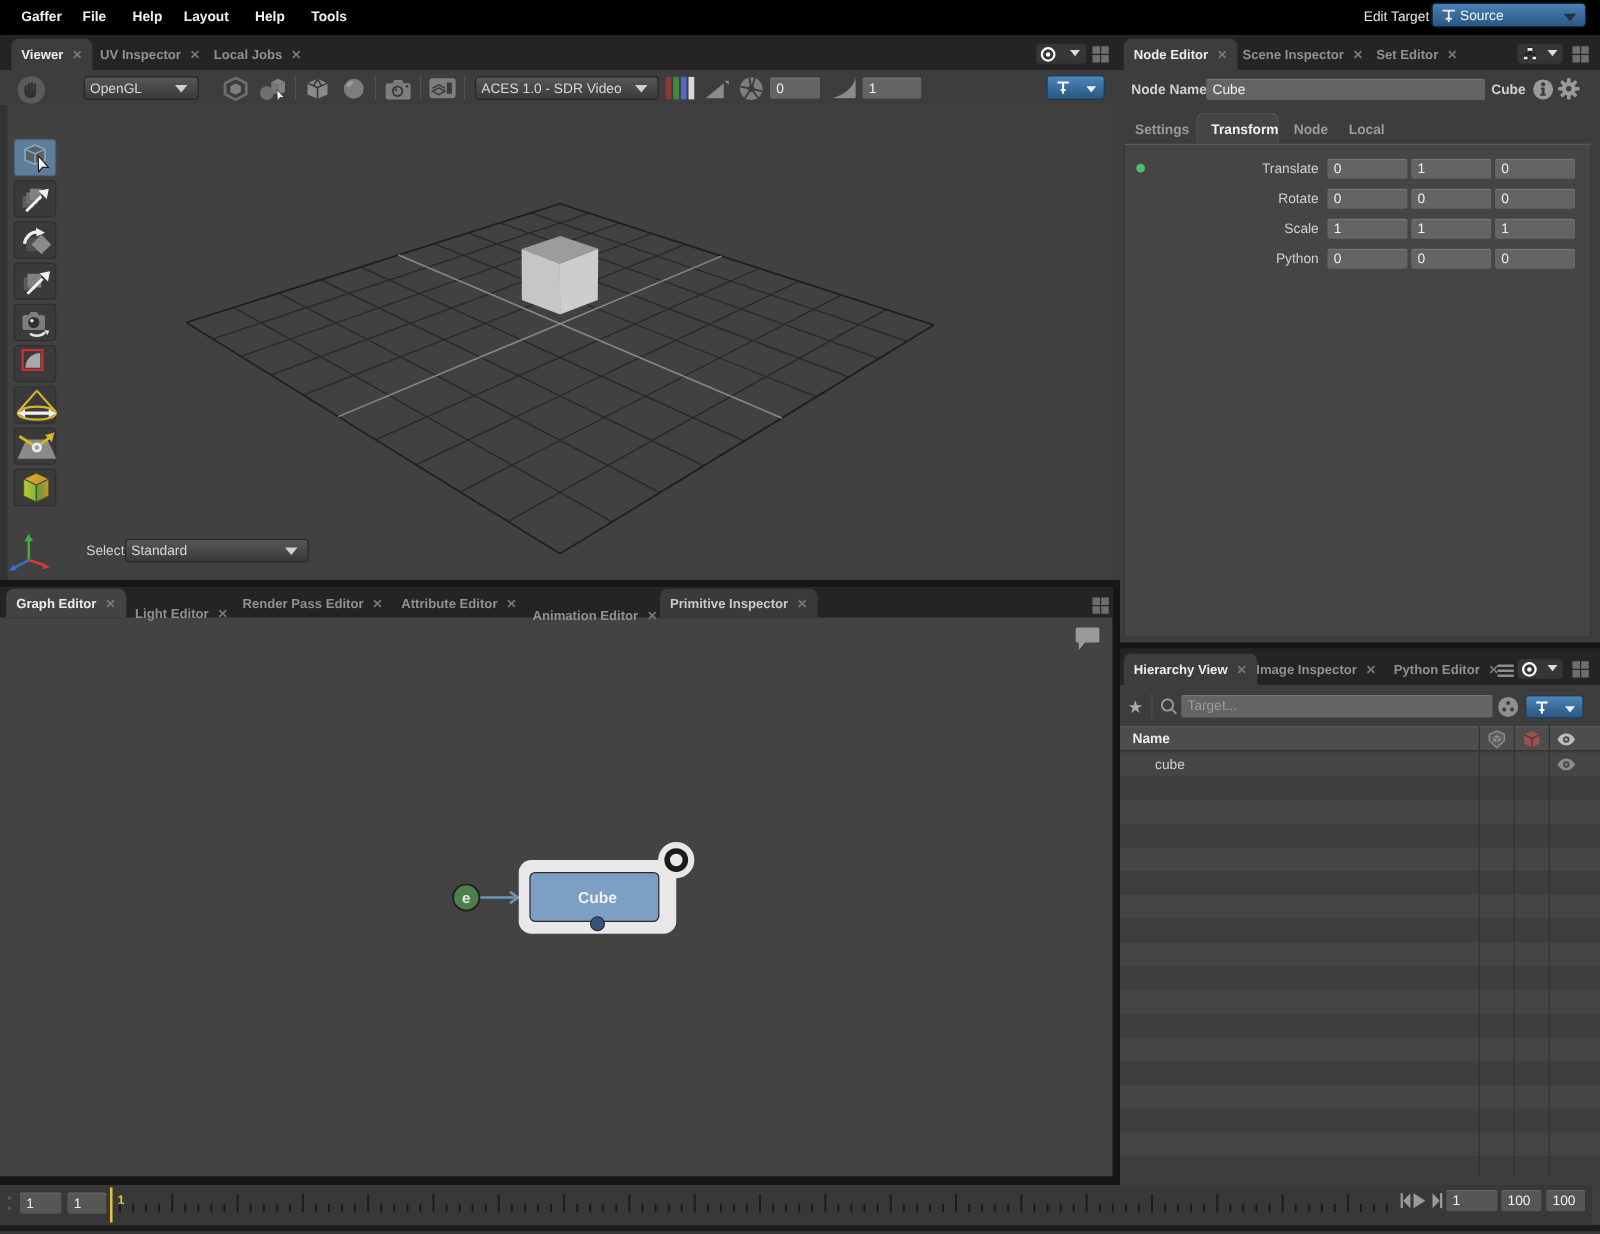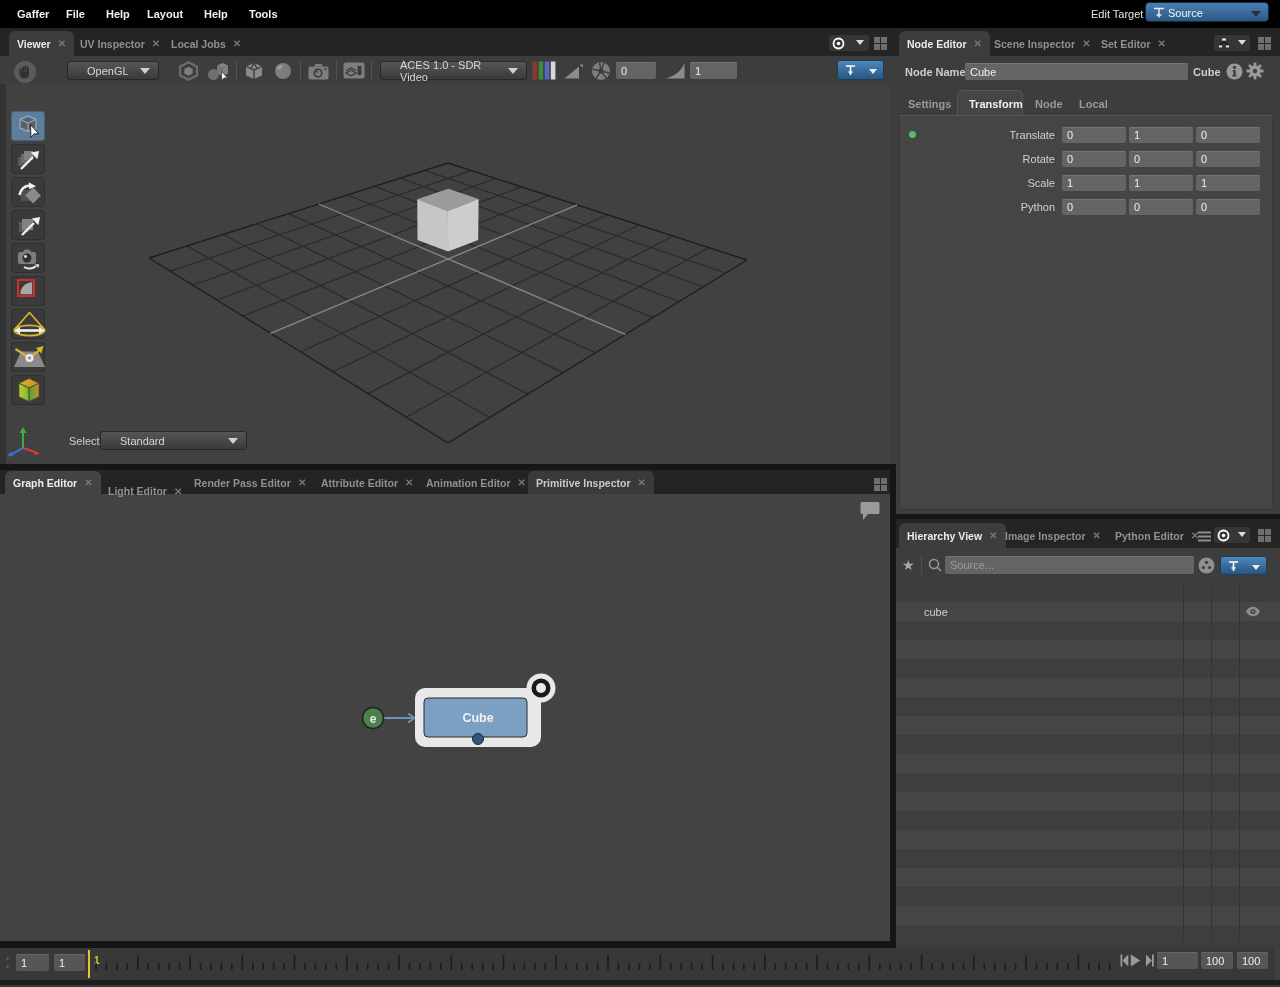--- a/index.html
+++ b/index.html
@@ -1,21 +1,21 @@
 <!DOCTYPE html>
 <html><head><meta charset="utf-8"><style>
 *{margin:0;padding:0;box-sizing:border-box}
 html,body{width:1280px;height:987px;background:#161616;font-family:"Liberation Sans",sans-serif;overflow:hidden}
 .abs{position:absolute}
 .panel{position:absolute;background:#3d3d3d}
 .tabrow{position:absolute;left:0;right:0;top:0;height:28px;background:#242424}
 .tab{position:absolute;top:3px;height:25px;border-radius:6px 6px 0 0;font-weight:bold;font-size:10.5px;color:#909090;display:flex;align-items:center;padding:0 8px;white-space:nowrap}
 .tab.sel{background:#3d3d3d;color:#ececec}
 .tab .x{margin-left:7px;color:#787878;font-size:10px;font-weight:bold}
-.dd{position:absolute;background:linear-gradient(#565656,#3a3a3a);border:1px solid #282828;border-radius:3px;color:#d6d6d6;font-size:11px;display:flex;align-items:center;padding:0 19px}
+.dd{position:absolute;background:linear-gradient(#565656,#3a3a3a);border:1px solid #282828;border-radius:3px;color:#d6d6d6;font-size:11px;display:flex;align-items:center;padding:0 4px}
 .dd .arr{position:absolute;right:8px;top:50%;transform:translateY(-50%);width:0;height:0;border-left:5px solid transparent;border-right:5px solid transparent;border-top:6px solid #d0d0d0}
 .nf{position:absolute;background:#646464;border-radius:2px;color:#f0f0f0;font-size:11px;display:flex;align-items:center;padding:0 5px;box-shadow:inset 0 1px 0 #757575}
 .grid4{position:absolute;width:15px;height:15px;background:#272727;display:grid;grid-template-columns:6px 6px;grid-template-rows:6px 6px;gap:1px;padding:1px}
 .grid4 div{background:#6e6e6e}
 .lbl{position:absolute;color:#d0d0d0;font-size:11px;white-space:nowrap}
 .bold{font-weight:bold}
 .panel{overflow:hidden}
 .sep{position:absolute;top:4px;width:1px;height:20px;background:#525252}
 .toolbtn{position:absolute;left:11px;width:34px;height:30px;background:#3a3a3a;border:1px solid #2f2f2f;border-radius:3px}
 </style></head><body>
@@ -283,21 +283,21 @@
     <div class="dd" style="left:100px;top:347px;width:147px;height:19px">Standard<span class="arr"></span></div>
   </div>
 </div>
 
 <div class="panel" style="left:0;top:470px;width:890px;height:471px;background:#434343">
   <div class="tabrow" style="height:24px">
     <div class="tab sel" style="left:5px;height:23px;top:1px;background:#434343">Graph Editor<span class="x">✕</span></div>
     <div class="tab" style="left:100px;height:40px;top:1px">Light Editor<span class="x">✕</span></div>
     <div class="tab" style="left:186px;height:23px;top:1px">Render Pass Editor<span class="x">✕</span></div>
     <div class="tab" style="left:313px;height:23px;top:1px">Attribute Editor<span class="x">✕</span></div>
-    <div class="tab" style="left:418px;height:23px;top:1px">Animation Editor<span class="x">✕</span></div>
+    <div class="tab" style="left:418px;height:23px;top:11px">Animation Editor<span class="x">✕</span></div>
     <div class="tab" style="left:528px;height:23px;top:1px;background:#3a3a3a;color:#c9c9c9">Primitive Inspector<span class="x">✕</span></div>
     <div class="grid4" style="left:873px;top:7px">
         <div></div>
         <div></div>
         <div></div>
         <div></div>
       </div>
   </div>
 
   <svg class="abs" style="left:860px;top:29px" width="20" height="22" viewBox="0 0 20 22">
@@ -416,34 +416,51 @@
         <div></div>
       </div>
   </div>
 
   <div class="abs" style="left:6px;top:38px;width:14px;height:14px;color:#a8a8a8;font-size:14px">★</div>
   <div class="abs" style="left:25px;top:36px;width:1px;height:20px;background:#4f4f4f"></div>
   <svg class="abs" style="left:31px;top:38px" width="16" height="16" viewBox="0 0 16 16">
       <circle cx="7" cy="7" r="4.5" fill="none" stroke="#999" stroke-width="1.5"></circle>
       <line x1="10.5" y1="10.5" x2="14" y2="14" stroke="#999" stroke-width="1.5"></line>
     </svg>
-  <div class="nf" style="left:49px;top:37px;width:249px;height:18px;color:#9b9b9b">Source...</div>
+  <div class="nf" style="left:49px;top:37px;width:249px;height:18px;color:#9b9b9b">Target...</div>
   <svg class="abs" style="left:302px;top:38px" width="17" height="17" viewBox="0 0 17 17">
       <circle cx="8.5" cy="8.5" r="8" fill="#8f8f8f"></circle>
       <circle cx="8.5" cy="5.4" r="1.6" fill="#3d3d3d"></circle>
       <circle cx="5.4" cy="10.5" r="1.6" fill="#3d3d3d"></circle>
       <circle cx="11.6" cy="10.5" r="1.6" fill="#3d3d3d"></circle>
     </svg>
   <div class="abs" style="left:324px;top:37px;width:47px;height:19px;border-radius:3px;background:linear-gradient(#4e86bc,#28567f);border:1px solid #1d3c5a">
     <svg class="abs" style="left:6px;top:3px" width="13" height="13" viewBox="0 0 13 13">
         <path d="M2 2h9M6.5 2v6M4.5 8h4M6.5 8v3" stroke="#fff" stroke-width="1.6" fill="none"></path>
       </svg>
     <div style="position:absolute;right:6px;top:8px;width:0;height:0;border-left:4px solid transparent;border-right:4px solid transparent;border-top:5px solid #e8eef4"></div>
   </div>
 
+  <div class="abs" style="left:0;top:62px;width:384px;height:20px;background:#4d4d4d;border-top:1px solid #5a5a5a;border-bottom:1px solid #333">
+    <div class="lbl bold" style="left:10px;top:3px;color:#ececec">Name</div>
+    <svg class="abs" style="left:294px;top:2px" width="15" height="15" viewBox="0 0 15 15">
+        <path d="M7.5 0.8l6 2.6v5l-6 5.8-6-5.8v-5z" fill="#5d5d5d" stroke="#8a8a8a" stroke-width="1.2"></path>
+        <path d="M7.5 4l3 1.5v3l-3 1.5-3-1.5v-3z" fill="#8a8a8a"></path>
+        <path d="M7.5 7v3.2M7.5 7l3-1.5M7.5 7l-3-1.5" stroke="#5d5d5d" stroke-width="0.8"></path>
+      </svg>
+    <svg class="abs" style="left:322px;top:2px" width="15" height="15" viewBox="0 0 15 15">
+        <path d="M7.5 1l6 2.8v7L7.5 14l-6-3.2v-7z" fill="#9c5050"></path>
+        <path d="M1.5 3.8l6 3 6-3M7.5 6.8V14" stroke="#58302e" stroke-width="1.1" fill="none"></path>
+      </svg>
+    <svg class="abs" style="left:349px;top:4px" width="16" height="11" viewBox="0 0 16 11">
+        <path d="M1 5.5C3 2 5.5 0.8 8 0.8S13 2 15 5.5C13 9 10.5 10.2 8 10.2S3 9 1 5.5z" fill="#bdbdbd"></path>
+        <circle cx="8" cy="5.5" r="2.6" fill="#4d4d4d"></circle>
+        <circle cx="8" cy="5.5" r="1" fill="#bdbdbd"></circle>
+      </svg>
+  </div>
   <div id="hrows">
       <div class="abs" style="left:0;top:83px;width:384px;height:19px;background:#454545"></div>
       <div class="abs" style="left:0;top:102px;width:384px;height:19px;background:#3e3e3e"></div>
       <div class="abs" style="left:0;top:121px;width:384px;height:19px;background:#454545"></div>
       <div class="abs" style="left:0;top:140px;width:384px;height:19px;background:#3e3e3e"></div>
       <div class="abs" style="left:0;top:159px;width:384px;height:19px;background:#454545"></div>
       <div class="abs" style="left:0;top:178px;width:384px;height:19px;background:#3e3e3e"></div>
       <div class="abs" style="left:0;top:197px;width:384px;height:19px;background:#454545"></div>
       <div class="abs" style="left:0;top:216px;width:384px;height:19px;background:#3e3e3e"></div>
       <div class="abs" style="left:0;top:235px;width:384px;height:19px;background:#454545"></div>

